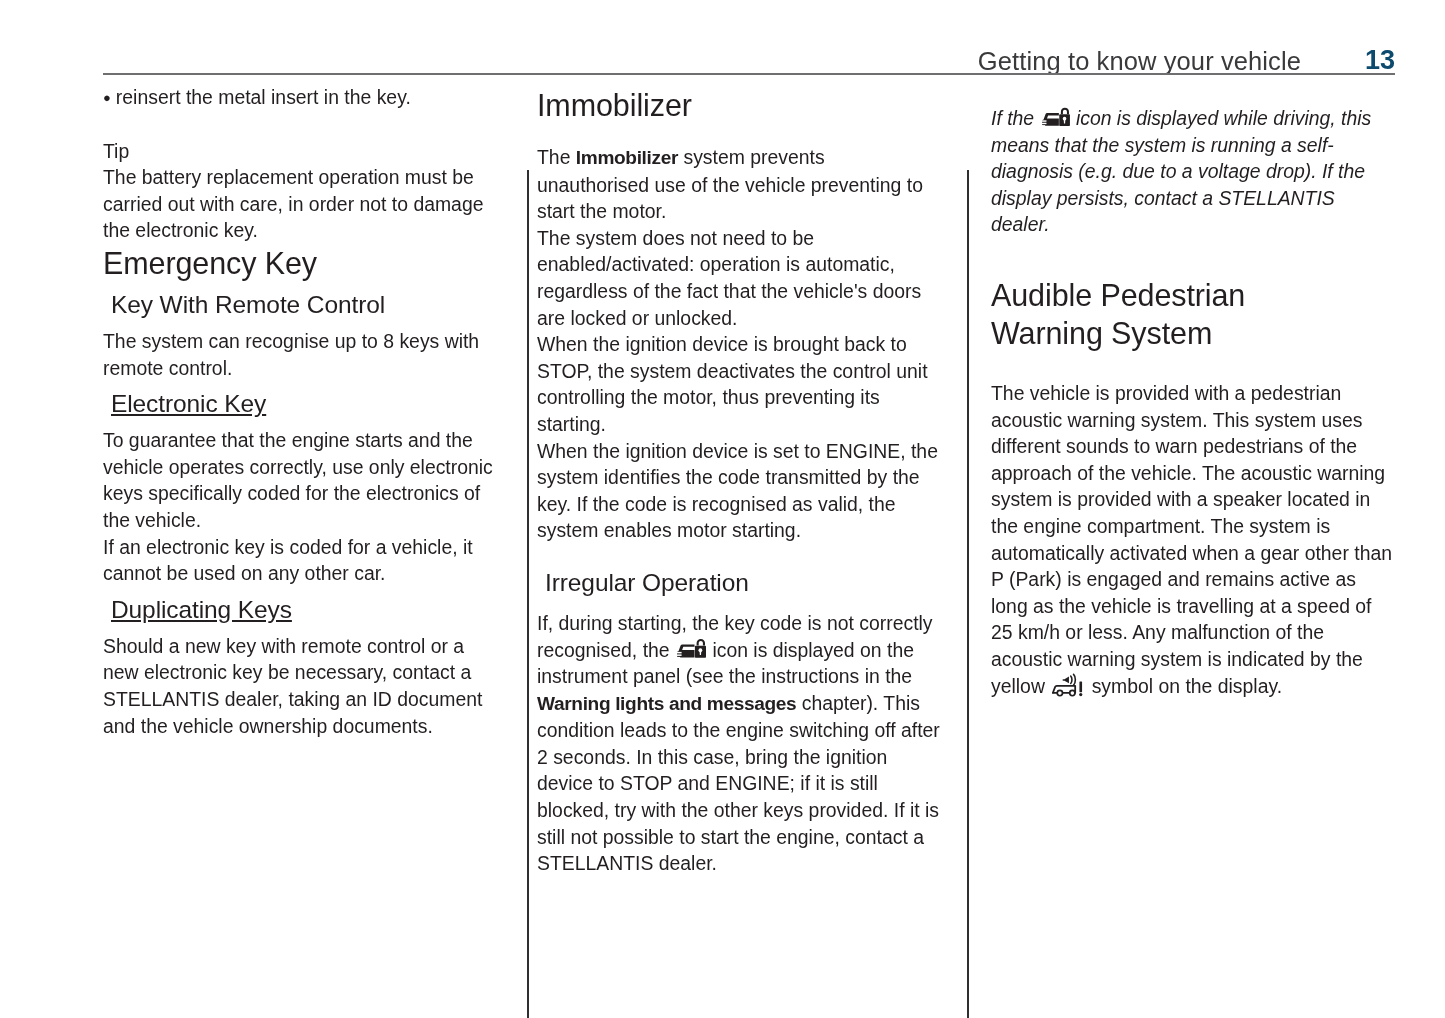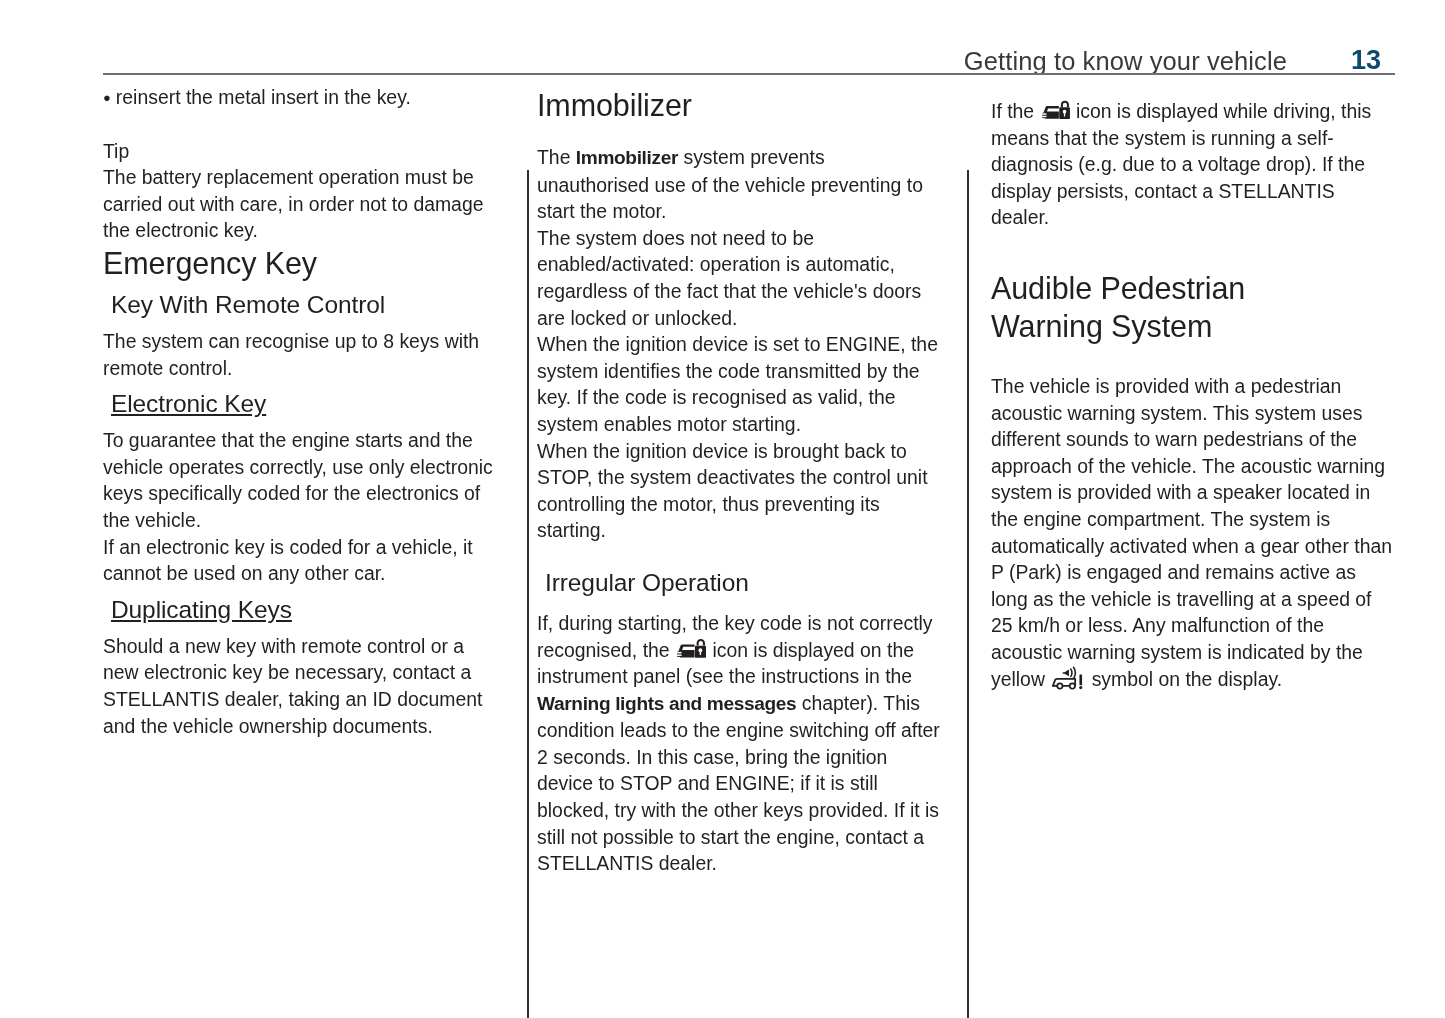--- a/index.html
+++ b/index.html
@@ -16,21 +16,21 @@
     overflow: hidden;
   }
   .page {
     position: absolute;
     inset: 0;
   }
 
   
   .header {
     position: absolute;
-    left: 89px;
+    left: 103px;
     top: 36px;
     width: 1292px;
     height: 38px;
     display: flex;
     align-items: flex-end;
     justify-content: flex-end;
   }
   .header-title {
     font-size: 25.5px;
     font-weight: 400;
@@ -190,22 +190,22 @@
     </div>
 
     <div class="col col-2">
 
       <h1 class="sec-title" style="margin-top:2px;">Immobilizer</h1>
 
       <p class="body" style="margin-top:20px;">
         <span>The </span><span class="semi">Immobilizer</span><span> system prevents unauthorised use of the vehicle preventing to start the motor.</span>
       </p>
       <p class="body">The system does not need to be enabled/activated: operation is automatic, regardless of the fact that the vehicle's doors are locked or unlocked.</p>
+      <p class="body">When the ignition device is brought back to STOP, the system deactivates the control unit controlling the motor, thus preventing its starting.</p>
       <p class="body">When the ignition device is set to ENGINE, the system identifies the code transmitted by the key. If the code is recognised as valid, the system enables motor starting.</p>
-      <p class="body">When the ignition device is brought back to STOP, the system deactivates the control unit controlling the motor, thus preventing its starting.</p>
 
       <h2 class="sub-title" style="margin-top:24px;">Irregular Operation</h2>
 
       <p class="body line-tall" style="margin-top:12px;">
         <span>If, during starting, the key code is not correctly recognised, the </span><span>
   <span class="icon-inline icon-immo">
     <svg viewBox="0 0 30 26" width="30" height="26" xmlns="http://www.w3.org/2000/svg">
 
       <path d="M2.5 14.2 L4.6 8.6 C4.9 7.8 5.5 7.4 6.4 7.4 L18.5 7.4 L18.5 9.8 L7.3 9.8 L6.1 13.0 L18.5 13.0 L18.5 20.6 L2.6 20.6 C1.6 20.6 1.0 20.0 1.0 19.1 L1.0 15.6 C1.0 14.9 1.6 14.2 2.5 14.2 Z" fill="#231f20"></path>
 
@@ -220,21 +220,21 @@
       <circle cx="24.4" cy="13.2" r="1.9" fill="#ffffff"></circle>
       <path d="M23.5 13.6 L25.3 13.6 L25.0 18.1 L23.8 18.1 Z" fill="#ffffff"></path>
     </svg>
   </span>
 </span><span> icon is displayed on the instrument panel (see the instructions in the </span><span class="semi">Warning lights and messages</span><span> chapter). This condition leads to the engine switching off after 2 seconds. In this case, bring the ignition device to STOP and ENGINE; if it is still blocked, try with the other keys provided. If it is still not possible to start the engine, contact a STELLANTIS dealer.</span>
       </p>
     </div>
 
     <div class="col col-3">
 
-      <p class="body" style="margin-top:14px;">
+      <p class="body" style="margin-top:21px;font-style:italic;">
         <span>If the </span><span>
   <span class="icon-inline icon-immo-sm">
     <svg viewBox="0 0 30 26" width="29" height="25" xmlns="http://www.w3.org/2000/svg">
       <path d="M2.5 14.2 L4.6 8.6 C4.9 7.8 5.5 7.4 6.4 7.4 L18.5 7.4 L18.5 9.8 L7.3 9.8 L6.1 13.0 L18.5 13.0 L18.5 20.6 L2.6 20.6 C1.6 20.6 1.0 20.0 1.0 19.1 L1.0 15.6 C1.0 14.9 1.6 14.2 2.5 14.2 Z" fill="#231f20"></path>
       <rect x="0.0" y="14.9" width="5.6" height="1.5" fill="#ffffff"></rect>
       <rect x="0.0" y="17.4" width="5.6" height="1.5" fill="#ffffff"></rect>
       <rect x="0.0" y="19.9" width="4.2" height="1.4" fill="#ffffff"></rect>
       <path d="M20.6 8.6 L20.6 6.0 C20.6 3.6 22.4 1.9 24.8 1.9 C27.2 1.9 29.0 3.6 29.0 6.0 L29.0 8.6 L26.9 8.6 L26.9 6.0 C26.9 4.8 26.0 3.9 24.8 3.9 C23.6 3.9 22.7 4.8 22.7 6.0 L22.7 8.6 Z" fill="#231f20"></path>
       <rect x="18.9" y="8.7" width="11.1" height="12.0" rx="0.8" fill="#231f20"></rect>
       <circle cx="24.4" cy="13.2" r="1.9" fill="#ffffff"></circle>

